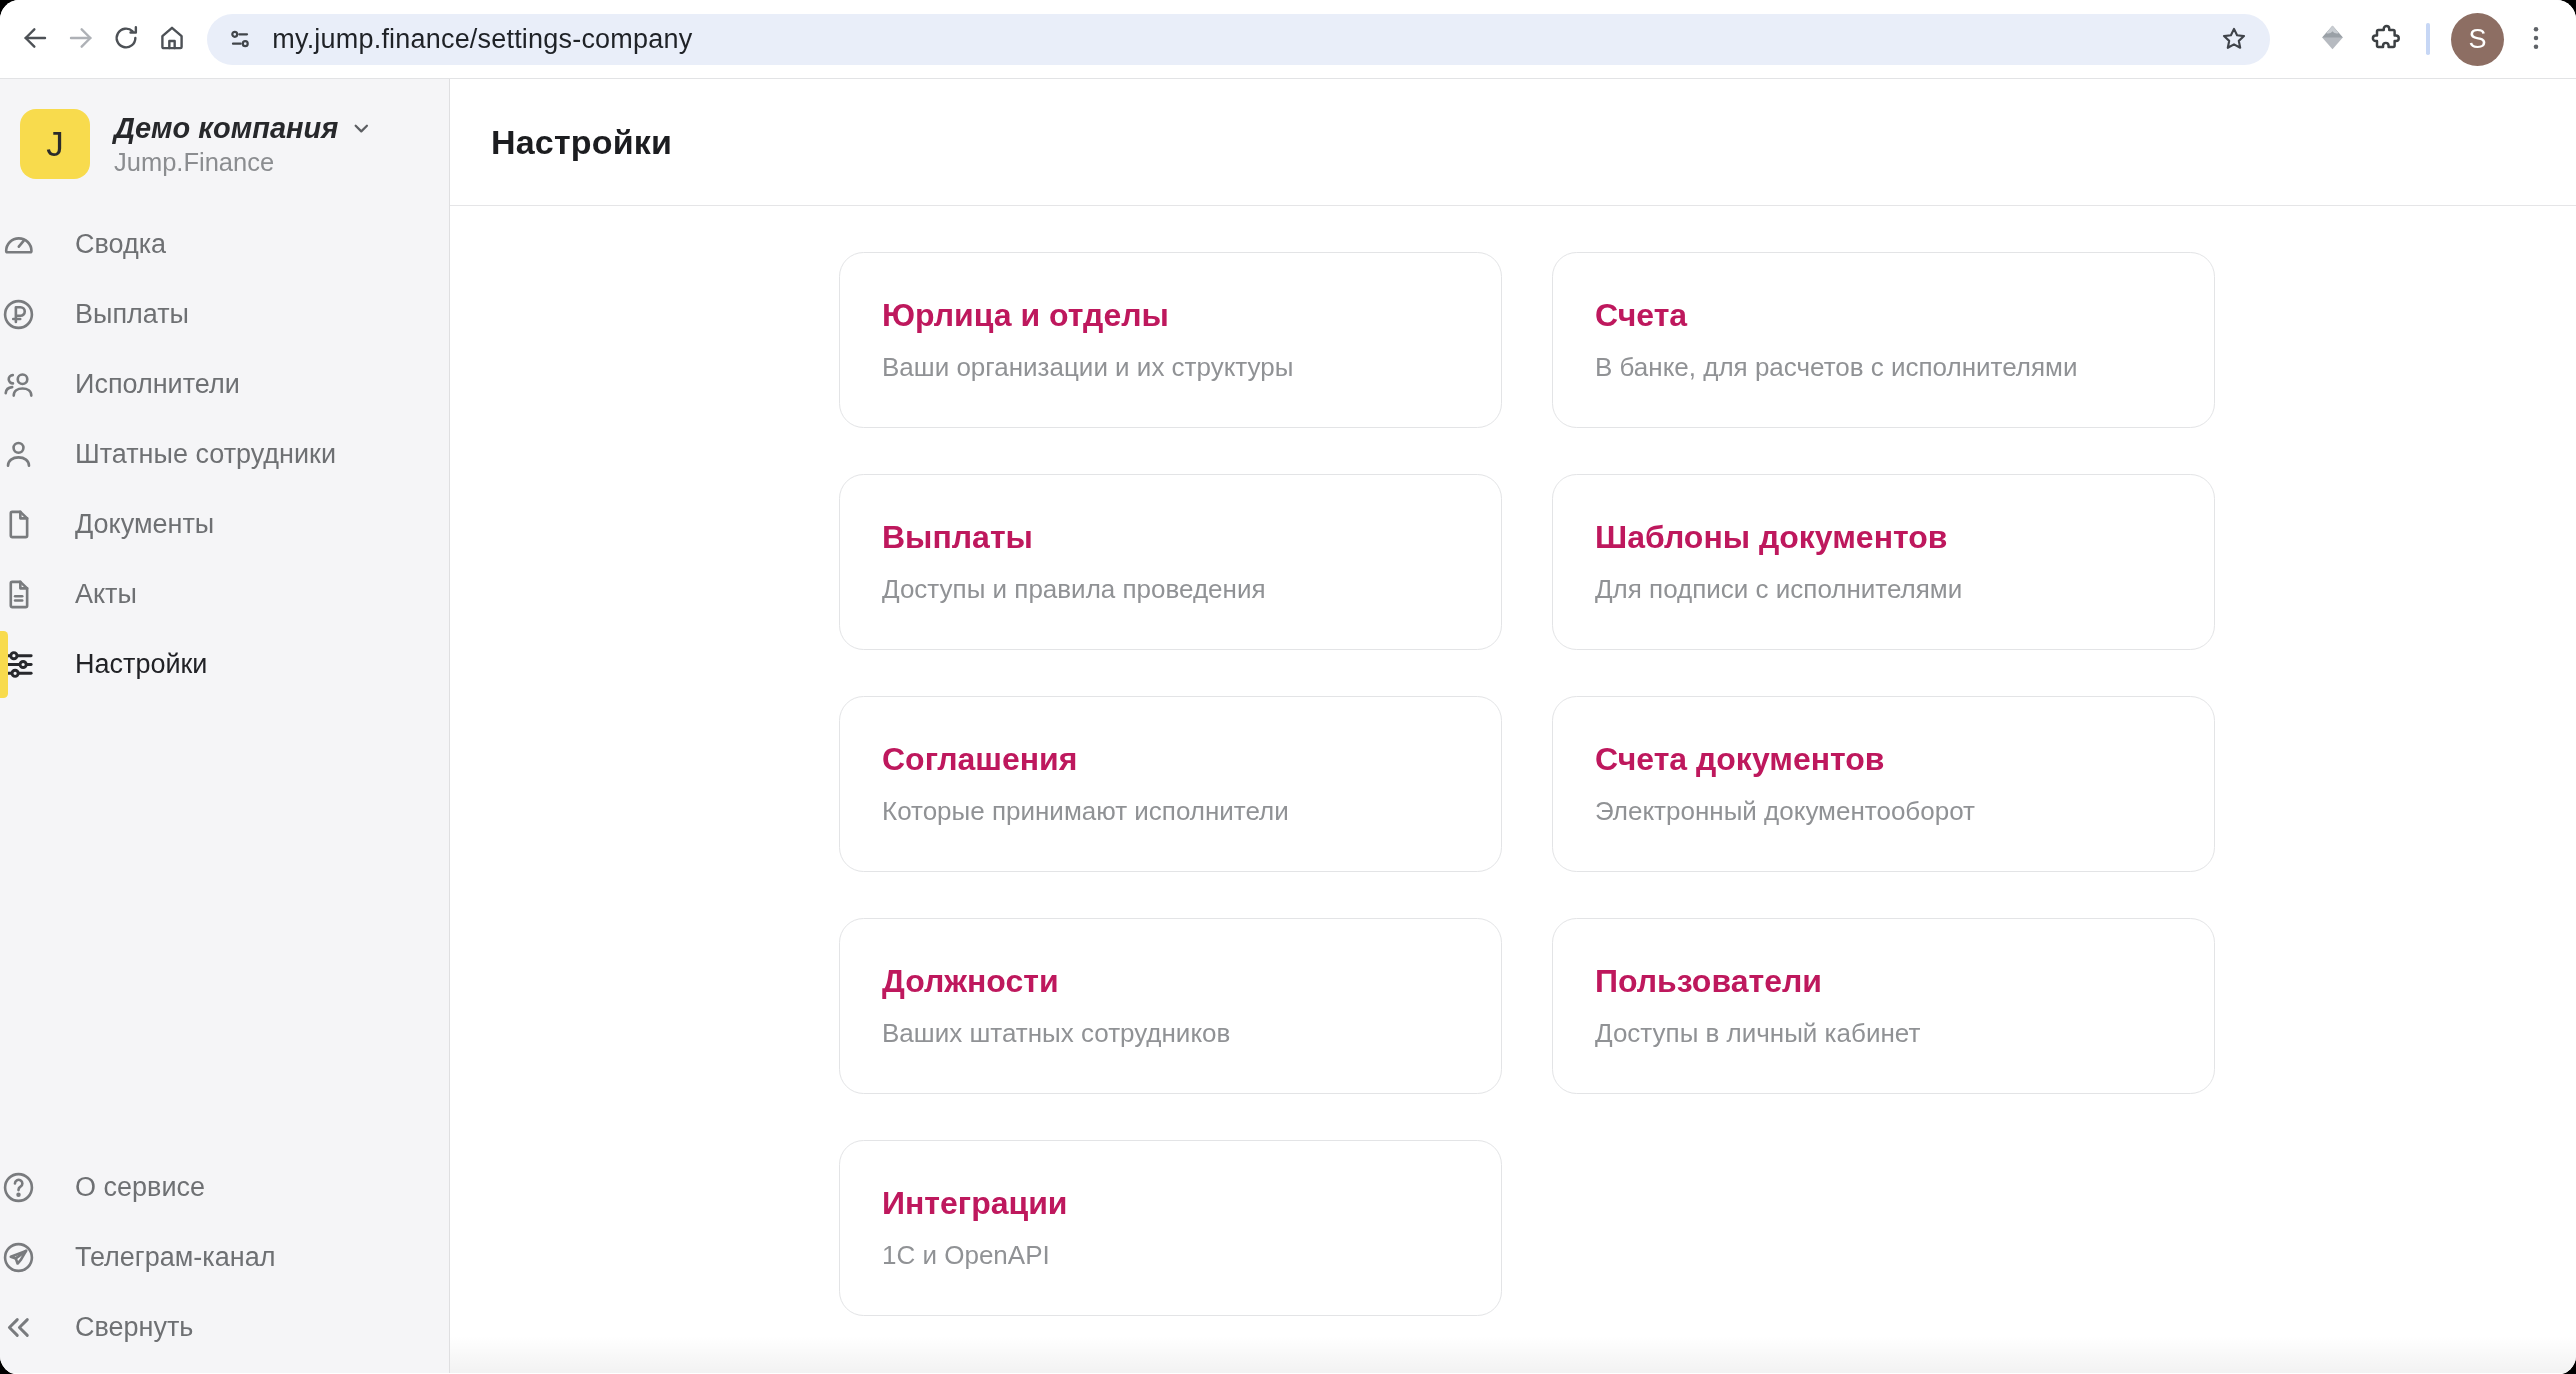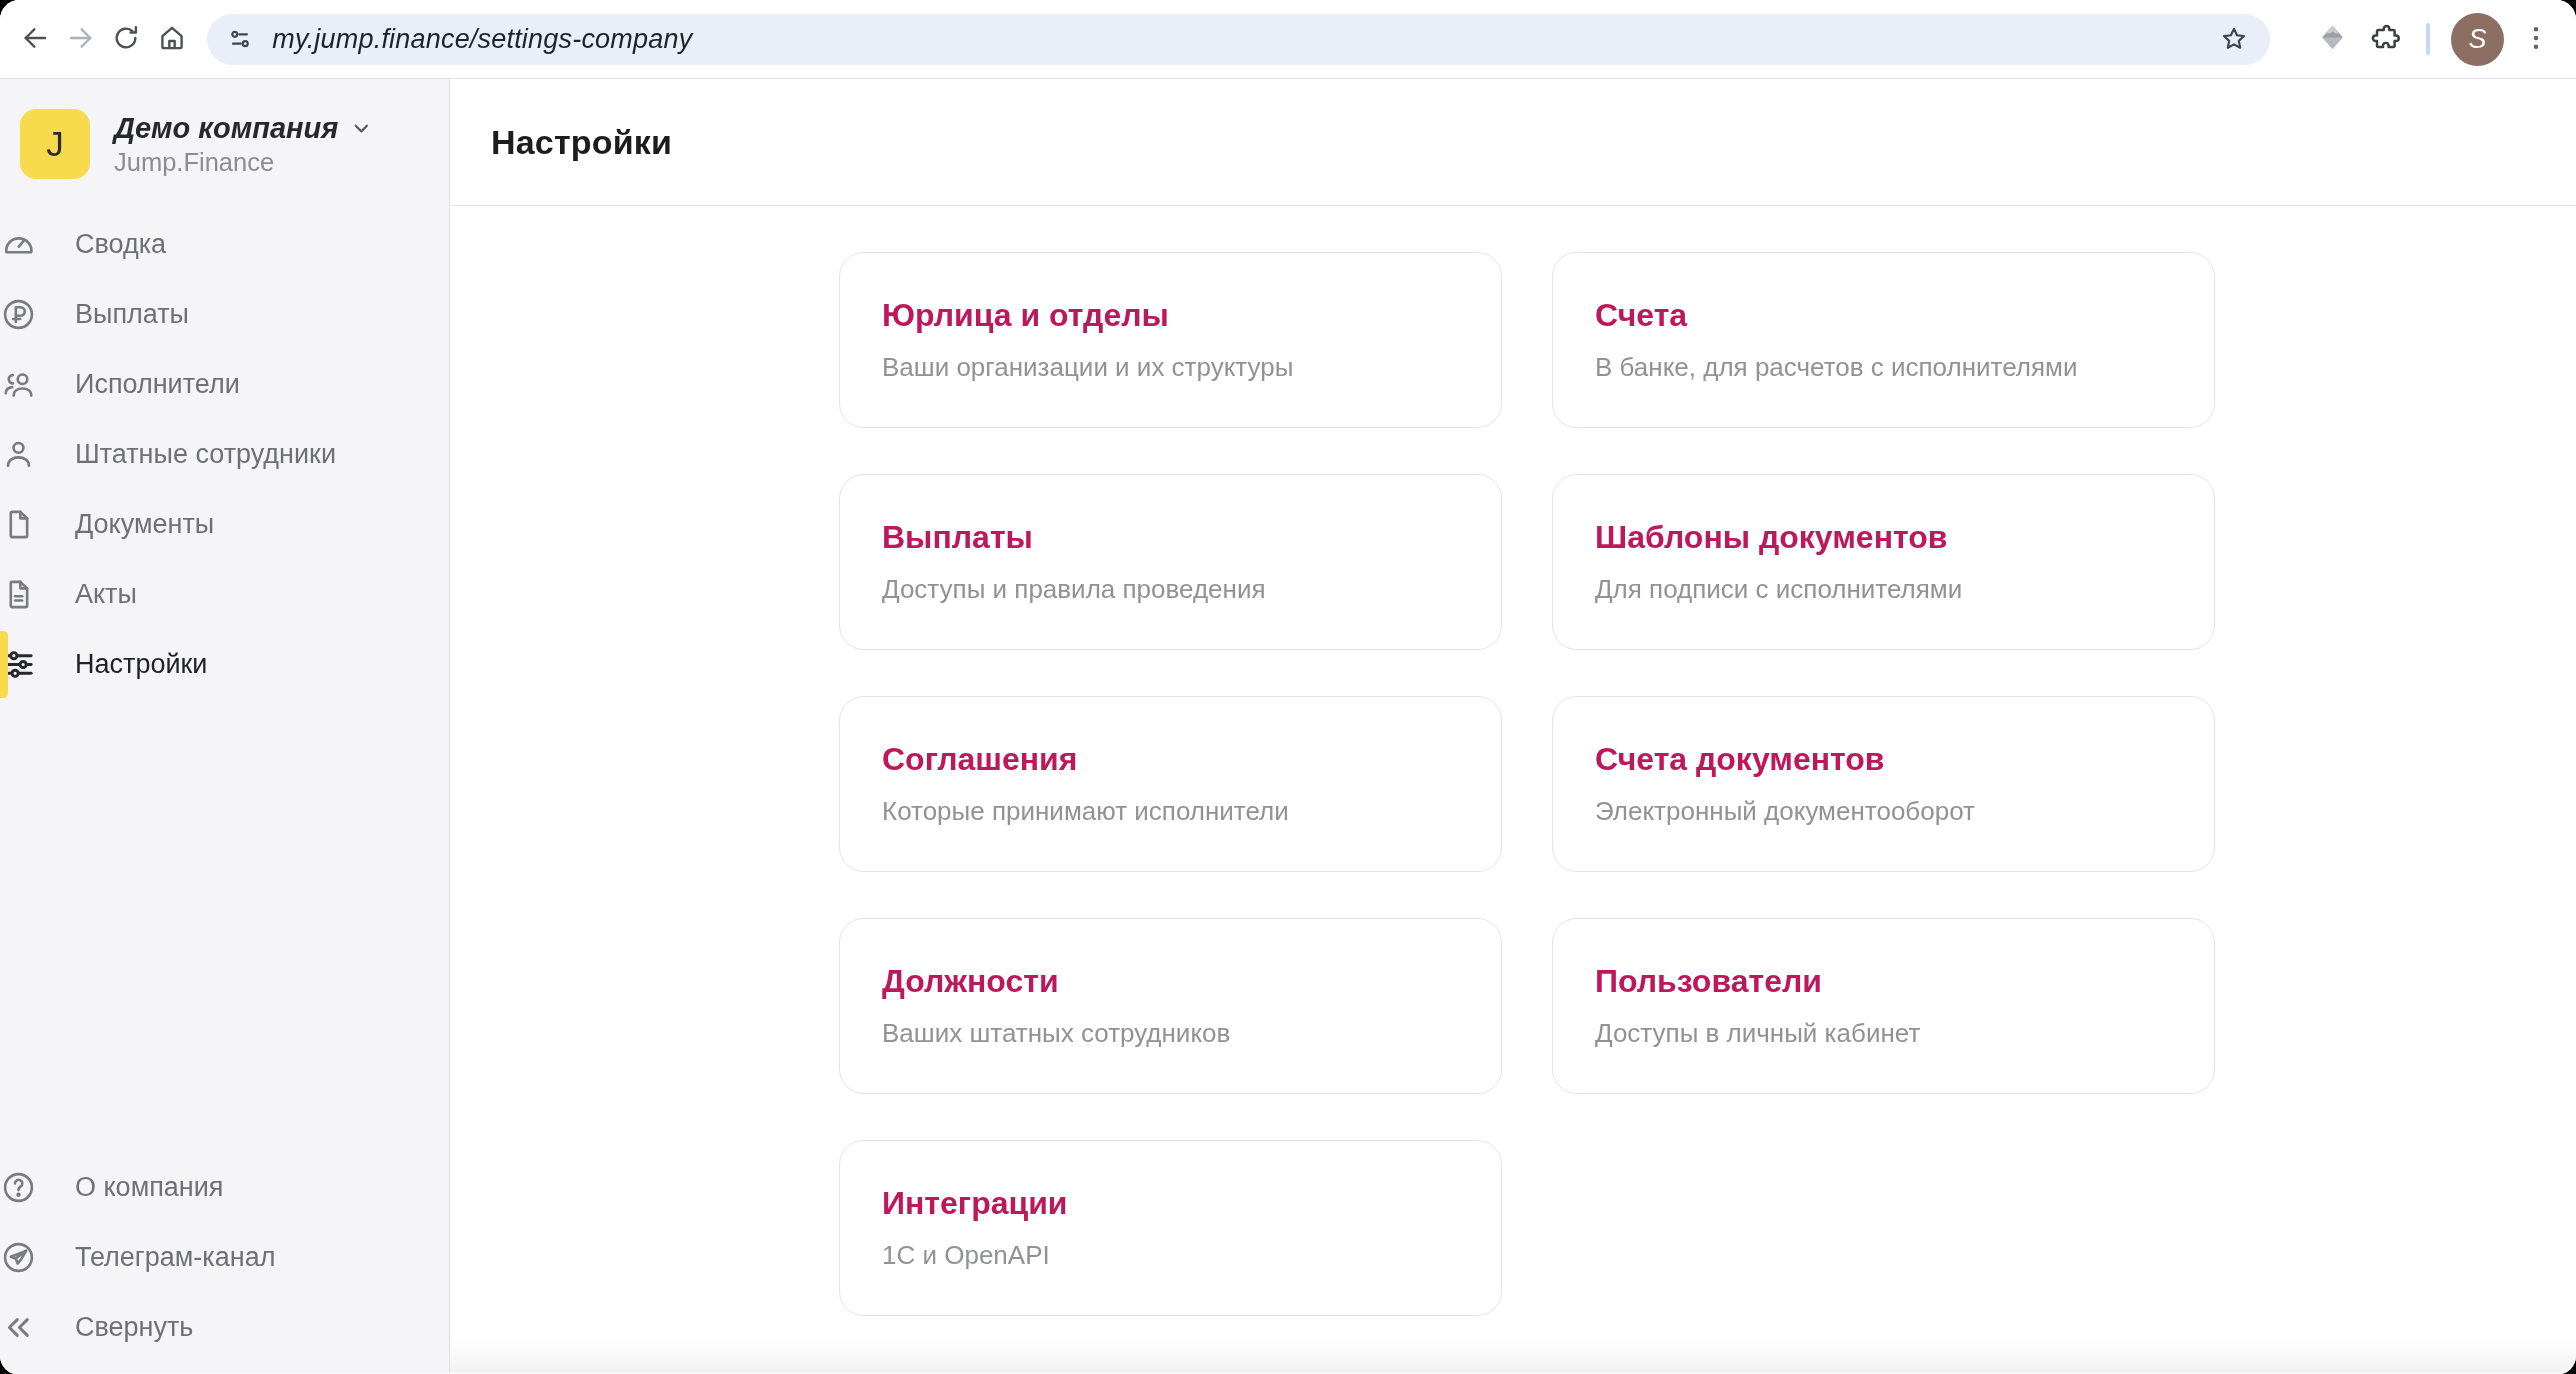--- a/index.html
+++ b/index.html
@@ -1,20 +1,20 @@
 <!DOCTYPE html>
 <html lang="ru" style="font-size:14px"><head>
 <meta charset="utf-8">
 <style>
   * { margin:0; padding:0; box-sizing:border-box; }
   html,body { width:2576px; height:1375px; background:#000; font-family:"Liberation Sans", sans-serif; overflow:hidden; }
   .window { position:relative; width:2576px; height:1375px; background:#fff; border-radius:19.3px; overflow:hidden; }
 
   
-  .toolbar { position:relative; height:79px; background:#fff; border-bottom:1.8px solid #e2e3e5; display:flex; align-items:center; padding:0 17.6px 0 12.3px;font-style:italic; }
+  .toolbar { position:relative; height:79px; background:#fff; border-bottom:1.8px solid #e2e3e5; display:flex; align-items:center; padding:0 17.6px 0 12.3px; }
   .tb-btn { width:42px; height:42px; border-radius:50%; display:flex; align-items:center; justify-content:center; color:#4d5156; flex:0 0 auto; margin:0 1.8px; background:transparent; border:none; cursor:pointer; }
   .tb-btn svg { width:32px; height:32px; }
   .tb-btn.disabled { color:#aeb1b6; }
   .urlbar { flex:1 1 auto; height:51px; margin:0 35px 0 12.3px; background:#e9eef9; border-radius:26px; display:flex; align-items:center; padding:0 16px 0 14px; min-width:0; }
   .tune-wrap { width:39px; height:39px; border-radius:50%; display:flex; align-items:center; justify-content:center; color:#41454a; flex:0 0 auto; }
   .tune-wrap svg { width:28px; height:28px; }
   .url-text { flex:1 1 auto; font-size:27px; color:#1f2227; letter-spacing:0.2px; margin-left:12.3px; white-space:nowrap; overflow:hidden; }
   .star-wrap { width:40px; height:40px; display:flex; align-items:center; justify-content:center; color:#3f434a; flex:0 0 auto; }
   .star-wrap svg { width:32px; height:32px; }
   .ext-btn { width:44px; height:44px; display:flex; align-items:center; justify-content:center; flex:0 0 auto; margin:0 5.3px; background:transparent; border:none; cursor:pointer; color:#3c4043; }
@@ -234,21 +234,21 @@
 
       <div class="sidebar-footer">
         <div class="nav-item">
           <span class="icon">
               <svg viewBox="0 0 24 24" fill="none" stroke="currentColor" stroke-width="1.7" stroke-linecap="round" stroke-linejoin="round">
                 <circle cx="12" cy="12" r="8.7"></circle>
                 <path d="M9.7 9.4a2.4 2.4 0 1 1 3.6 2.1c-.8.5-1.3 1-1.3 1.9v.3"></path>
                 <circle cx="12" cy="16.7" r="0.6" fill="currentColor"></circle>
               </svg>
             </span>
-          <span class="label">О компания</span>
+          <span class="label">О сервисе</span>
         </div>
         <div class="nav-item">
           <span class="icon">
               <svg viewBox="0 0 24 24" fill="none" stroke="currentColor" stroke-width="1.7" stroke-linecap="round" stroke-linejoin="round">
                 <circle cx="12" cy="12" r="8.7"></circle>
                 <path d="M16.9 7.7 7 11.5l3.2 1.1 1.2 3.3 2.2-2.5Z"></path>
                 <path d="M10.2 12.6l6.7-4.9"></path>
               </svg>
             </span>
           <span class="label">Телеграм-канал</span>

